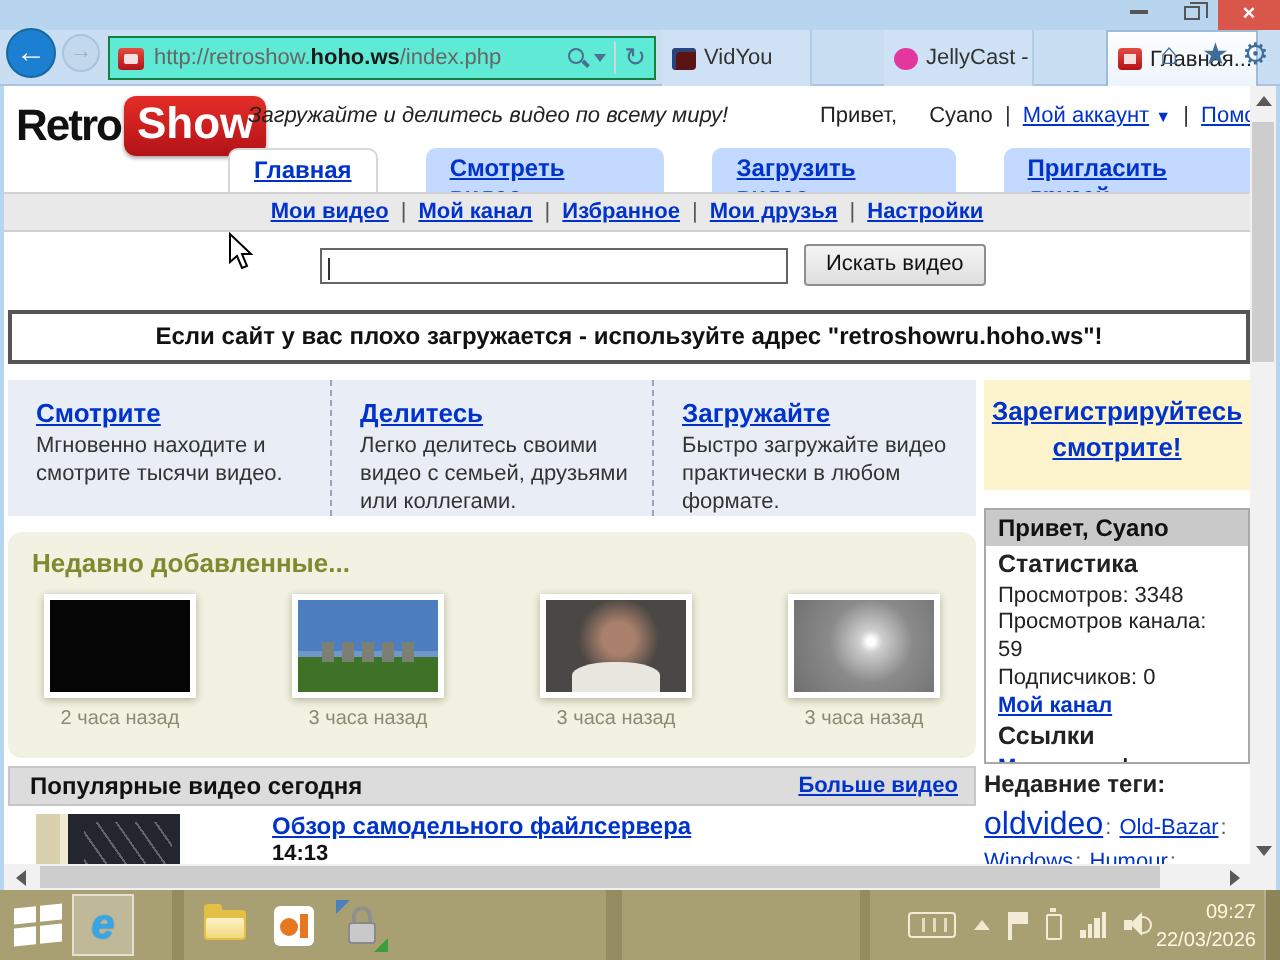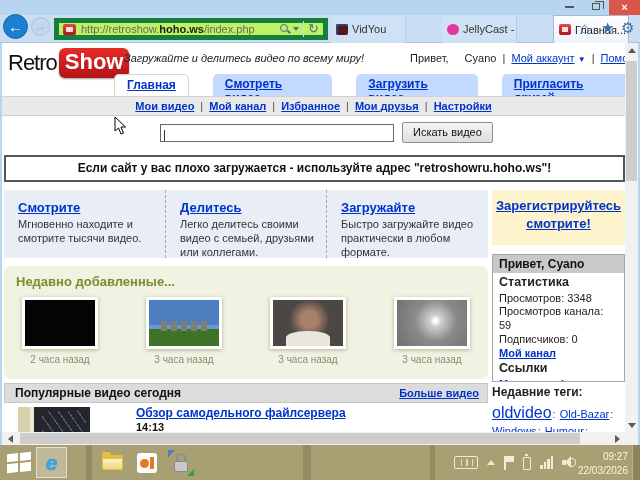--- a/index.html
+++ b/index.html
@@ -15,21 +15,21 @@
   .btn-restore { right:31px; width:26px; }
   .btn-restore i { display:inline-block; position:relative; width:8px; height:7px; border:1px solid #555; margin-top:3px; background:#b7d5ef; }
   .btn-restore i::before { content:""; position:absolute; left:2px; top:-3px; width:8px; height:7px; border:1px solid #555; border-bottom:none; border-left:none; }
   .btn-close { right:0; width:31px; background:#d8564a; color:#fff; font-size:11px; font-weight:bold; line-height:15px; }
 
   .toolbar { position:absolute; left:0; top:15px; width:640px; height:28px; background:#cadef3; border-bottom:1px solid #a8c4de; }
   .nav-circle { position:absolute; border-radius:50%; text-align:center; }
   .back-btn { left:3px; top:-1px; width:25px; height:25px; background:#1d7fd1; color:#fff; font-size:15px; line-height:24px; border:1px solid #16699e; }
   .fwd-btn { left:31px; top:2px; width:19px; height:19px; background:#c3d8ec; color:#8fb0cc; border:1px solid #a8c4de; font-size:11px; line-height:17px; }
 
-  .addressbar { position:absolute; left:54px; top:3px; width:274px; height:22px; background:#bef264; border:5px solid #15803d; display:flex; align-items:center; padding:0 4px; }
+  .addressbar { position:absolute; left:54px; top:3px; width:274px; height:22px; background:#5eead4; border:1px solid #15803d; display:flex; align-items:center; padding:0 4px; }
   .favicon { width:13px; height:11px; background:linear-gradient(#e34c43,#b31217); border-radius:2px; margin-right:5px; flex:none; position:relative; }
   .favicon::after { content:""; position:absolute; left:3px; top:3px; right:3px; bottom:3px; background:rgba(255,255,255,.85); border-radius:1px; }
   .url { font-size:11px; color:#666; white-space:nowrap; overflow:hidden; flex:1; }
   .url b { color:#1a1a1a; }
   .addr-icons { display:flex; align-items:center; flex:none; }
   .mag { position:relative; width:12px; height:12px; margin-right:1px; }
   .mag::before { content:""; position:absolute; left:1px; top:1px; width:6px; height:6px; border:1.5px solid #49708f; border-radius:50%; }
   .mag::after { content:""; position:absolute; left:8px; top:8px; width:4px; height:1.5px; background:#49708f; transform:rotate(45deg); }
   .tri-down { width:0; height:0; border-left:3px solid transparent; border-right:3px solid transparent; border-top:4px solid #49708f; margin:0 4px 0 1px; }
   .addr-sep { width:1px; height:16px; background:#ccd9e4; margin-right:4px; }
@@ -46,21 +46,21 @@
   .ico-retro { background:linear-gradient(#e34c43,#b31217); position:relative; }
   .ico-retro::after { content:""; position:absolute; left:3px; top:3px; right:3px; bottom:3px; background:rgba(255,255,255,.85); }
   .chrome-ico { position:absolute; top:3px; font-size:15px; color:#3f6d99; line-height:20px; }
 
   
   .viewport { position:absolute; left:0; top:43px; width:640px; height:402px; background:#fff; border-left:2px solid #b7d5ef; border-right:2px solid #b7d5ef; overflow:hidden; }
   .vp-in { position:absolute; left:0; top:0; width:636px; height:402px; }
   a, .lnk { color:#0033cc; text-decoration:underline; cursor:pointer; }
 
   .logo { position:absolute; left:6px; top:5px; display:flex; align-items:center; }
-  .logo-retro { font-size:22px; font-weight:400; color:#111; letter-spacing:-1px; }
+  .logo-retro { font-size:22px; font-weight:700; color:#111; letter-spacing:-1px; }
   .logo-show { font-size:22px; font-weight:800; color:#fff; background:linear-gradient(#e52d27,#b31217); border-radius:6px; padding:1px 6px 3px; margin-left:2px; box-shadow:0 1px 2px rgba(0,0,0,.4); }
   .tagline { position:absolute; left:122px; top:9px; font-style:italic; font-size:11px; color:#222; }
   .hdr-links { position:absolute; left:408px; top:9px; width:216px; font-size:11px; color:#222; white-space:nowrap; overflow:hidden; }
   .hdr-links b { font-weight:normal;margin-left:13px; }
   .hdr-links .sep { color:#333; margin:0 3px; }
   .caret { font-size:8px; color:#0033cc; }
 
   .navtabs { position:absolute; left:112px; top:31px; display:flex; gap:24px; }
   .navtab { font-size:12px; font-weight:bold; padding:3px 12px 4px; border-radius:5px 5px 0 0; background:#c3d9ff; }
   .navtab.active { background:#fff; border:1px solid #d7d7d7; border-bottom:none; }

